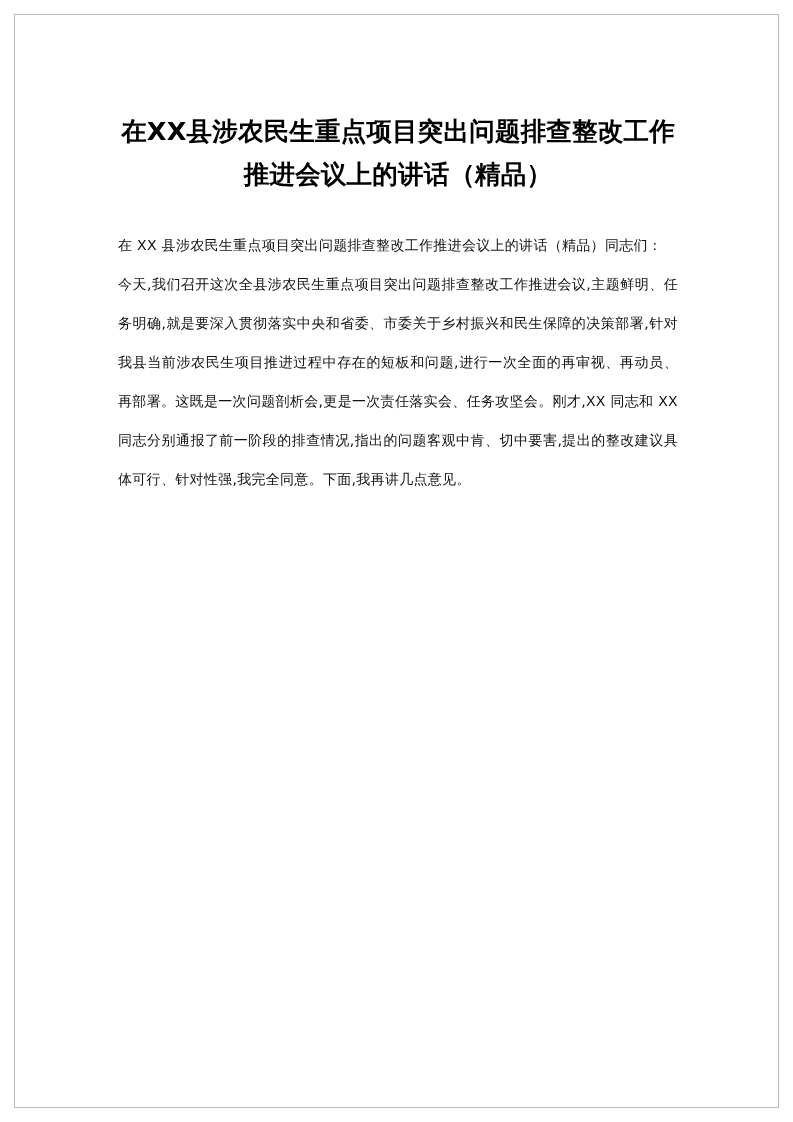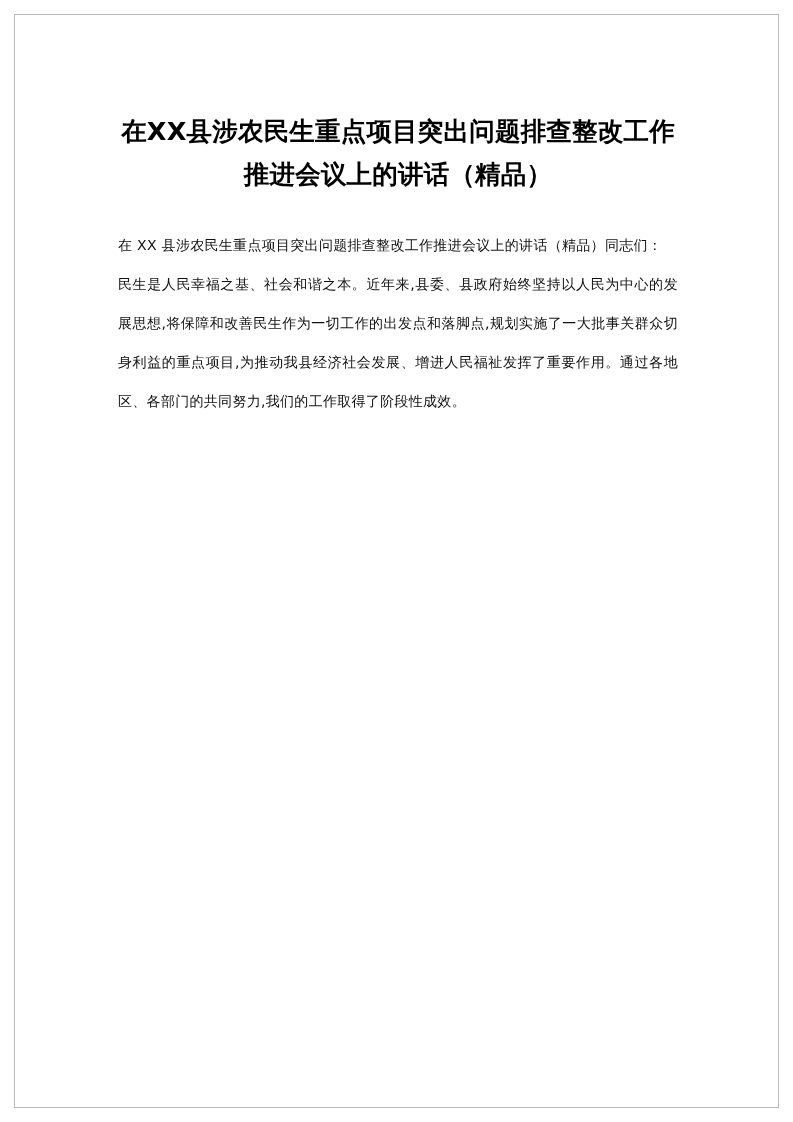--- a/index.html
+++ b/index.html
@@ -66,15 +66,15 @@
 </head>
 <body>
 
 <div class="page">
   <div class="border-frame"></div>
 
   <div class="content">
     <h1 class="doc-title">在XX县涉农民生重点项目突出问题排查整改工作推进会议上的讲话（精品）</h1>
 
     <p class="para">在 XX 县涉农民生重点项目突出问题排查整改工作推进会议上的讲话（精品）同志们：</p>
-    <p class="para">民生是人民幸福之基、社会和谐之本。近年来,县委、县政府始终坚持以人民为中心的发展思想,将保障和改善民生作为一切工作的出发点和落脚点,规划实施了一大批事关群众切身利益的重点项目,为推动我县经济社会发展、增进人民福祉发挥了重要作用。通过各地区、各部门的共同努力,我们的工作取得了阶段性成效。</p>
+    <p class="para">今天,我们召开这次全县涉农民生重点项目突出问题排查整改工作推进会议,主题鲜明、任务明确,就是要深入贯彻落实中央和省委、市委关于乡村振兴和民生保障的决策部署,针对我县当前涉农民生项目推进过程中存在的短板和问题,进行一次全面的再审视、再动员、再部署。这既是一次问题剖析会,更是一次责任落实会、任务攻坚会。刚才,XX 同志和 XX 同志分别通报了前一阶段的排查情况,指出的问题客观中肯、切中要害,提出的整改建议具体可行、针对性强,我完全同意。下面,我再讲几点意见。</p>
   </div>
 </div>
 
 </body></html>

